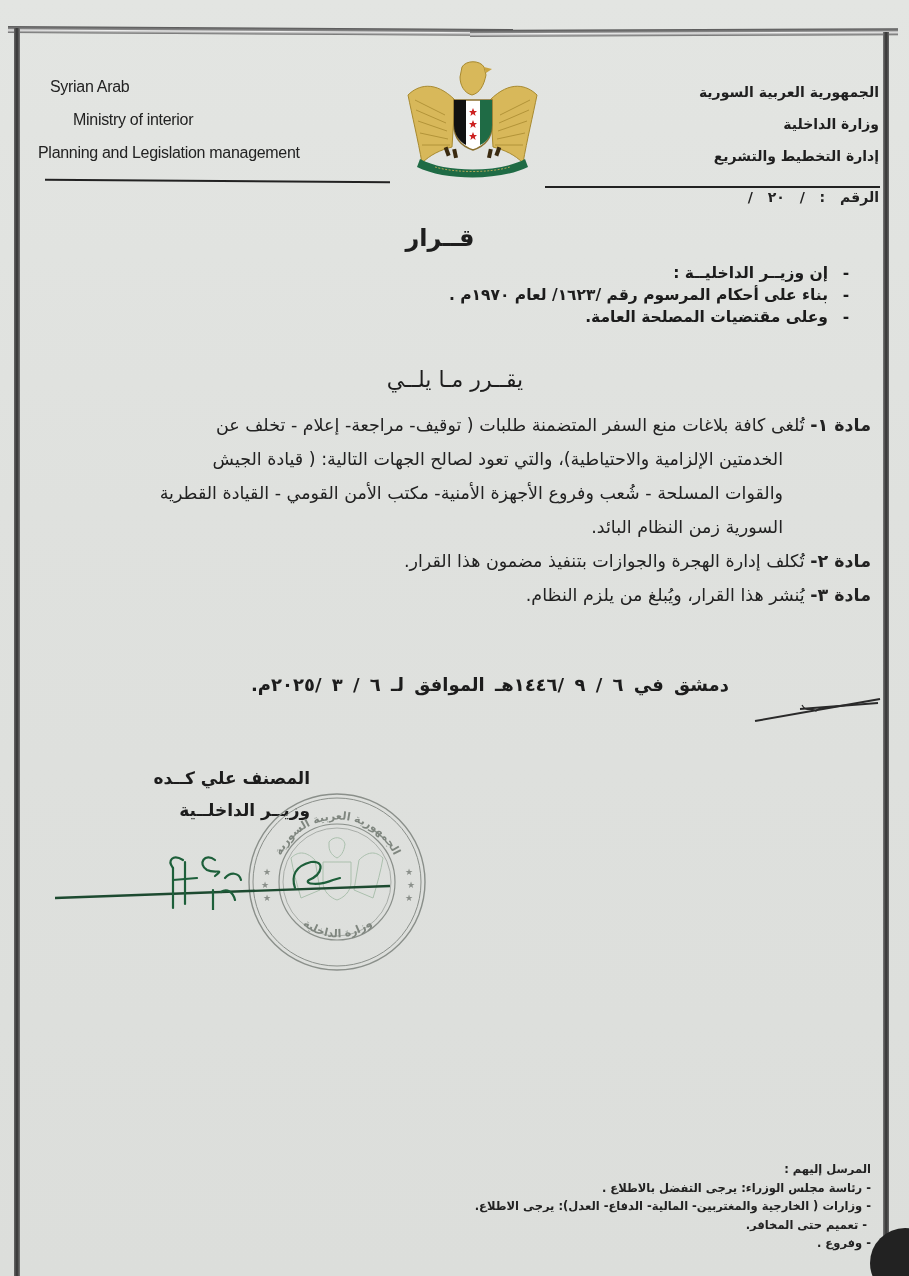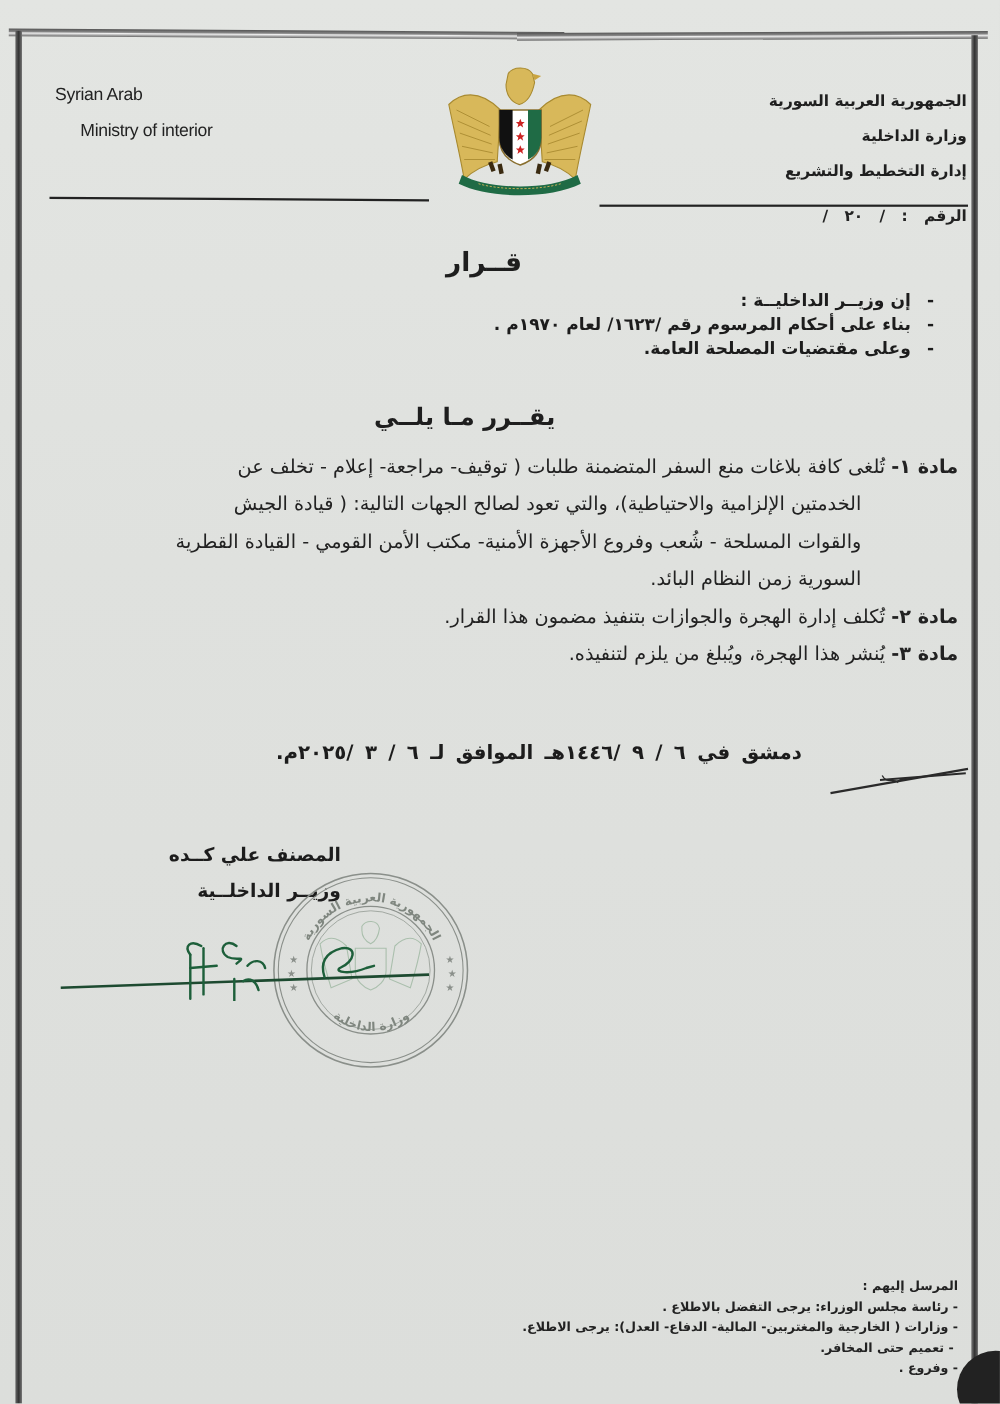--- a/index.html
+++ b/index.html
@@ -77,21 +77,21 @@
       letter-spacing: 2px;
     }
     .preamble {
       position: absolute; right: 45px; top: 262px; width: 500px;
       font-size: 15.5px; font-weight: bold; line-height: 22px;
     }
     .preamble .item { display: flex; direction: rtl; }
     .preamble .dash { width: 36px; flex: none; text-align: center; }
     .decides {
       position: absolute; left: 340px; top: 367px; width: 230px;
-      font-size: 22px; font-weight: bold; text-align: left; color: #1e1e1e;
+      font-size: 22px; font-weight: normal; text-align: center; color: #1e1e1e;
     }
     .articles {
       position: absolute; right: 38px; top: 408px; width: 840px;
       font-family: "DejaVu Sans", sans-serif; font-size: 17.5px; line-height: 34px; color: #222;
     }
     .art-label { font-weight: bold; }
     .art1-body { text-align: justify; text-align-last: right; }
     .art1-cont { padding-right: 88px; }
     .date-line {
       position: absolute; right: 180px; top: 674px; width: 560px;
@@ -120,20 +120,21 @@
 <div class="sheet">
 
   <div class="frame-top"></div>
   <div class="frame-top-r"></div>
   <div class="frame-left"></div>
   <div class="frame-right"></div>
 
   <div class="en-header">
     <div class="l1">Syrian Arab</div>
     <div class="l2">Ministry of interior</div>
+    <div>Planning and Legislation management</div>
   </div>
   <div class="en-rule"></div>
 
   <svg class="emblem" viewBox="0 0 145 125">
 
     <path d="M55 45 C35 25 18 30 8 40 C12 60 18 85 22 108 C30 100 40 95 52 92 Z" fill="#d8b85a" stroke="#a88a30" stroke-width="1"></path>
     <path d="M90 45 C110 25 127 30 137 40 C133 60 127 85 123 108 C115 100 105 95 93 92 Z" fill="#d8b85a" stroke="#a88a30" stroke-width="1"></path>
     <g stroke="#a88a30" stroke-width="0.8" fill="none">
       <path d="M15 45 L45 60"></path>
         <path d="M16 55 L46 68"></path>
@@ -210,21 +211,21 @@
       <div>الخدمتين الإلزامية والاحتياطية)، والتي تعود لصالح الجهات التالية: ( قيادة الجيش</div>
       <div>والقوات المسلحة - شُعب وفروع الأجهزة الأمنية- مكتب الأمن القومي - القيادة القطرية</div>
       <div>السورية زمن النظام البائد.</div>
     </div>
     <div>
       <span class="art-label">مادة ٢-</span>
       <span>تُكلف إدارة الهجرة والجوازات بتنفيذ مضمون هذا القرار.</span>
     </div>
     <div>
       <span class="art-label">مادة ٣-</span>
-      <span>يُنشر هذا الهجرة، ويُبلغ من يلزم لتنفيذه.</span>
+      <span>يُنشر هذا القرار، ويُبلغ من يلزم النظام.</span>
     </div>
   </div>
 
   <div class="date-line rtl">دمشق في   ٦ / ٩ /١٤٤٦هـ الموافق لـ ٦ / ٣ /٢٠٢٥م.</div>
 
   <svg style="position:absolute;left:750px;top:695px;width:135px;height:30px" viewBox="0 0 135 30">
     <path d="M5 26 L130 4" stroke="#2a2a2a" stroke-width="2" fill="none"></path>
     <path d="M50 14 L128 8" stroke="#2a2a2a" stroke-width="1.8" fill="none"></path>
     <path d="M52 10 C56 18 62 12 66 16 C70 10 74 16 78 12" stroke="#2a2a2a" stroke-width="1.2" fill="none"></path>
   </svg>

